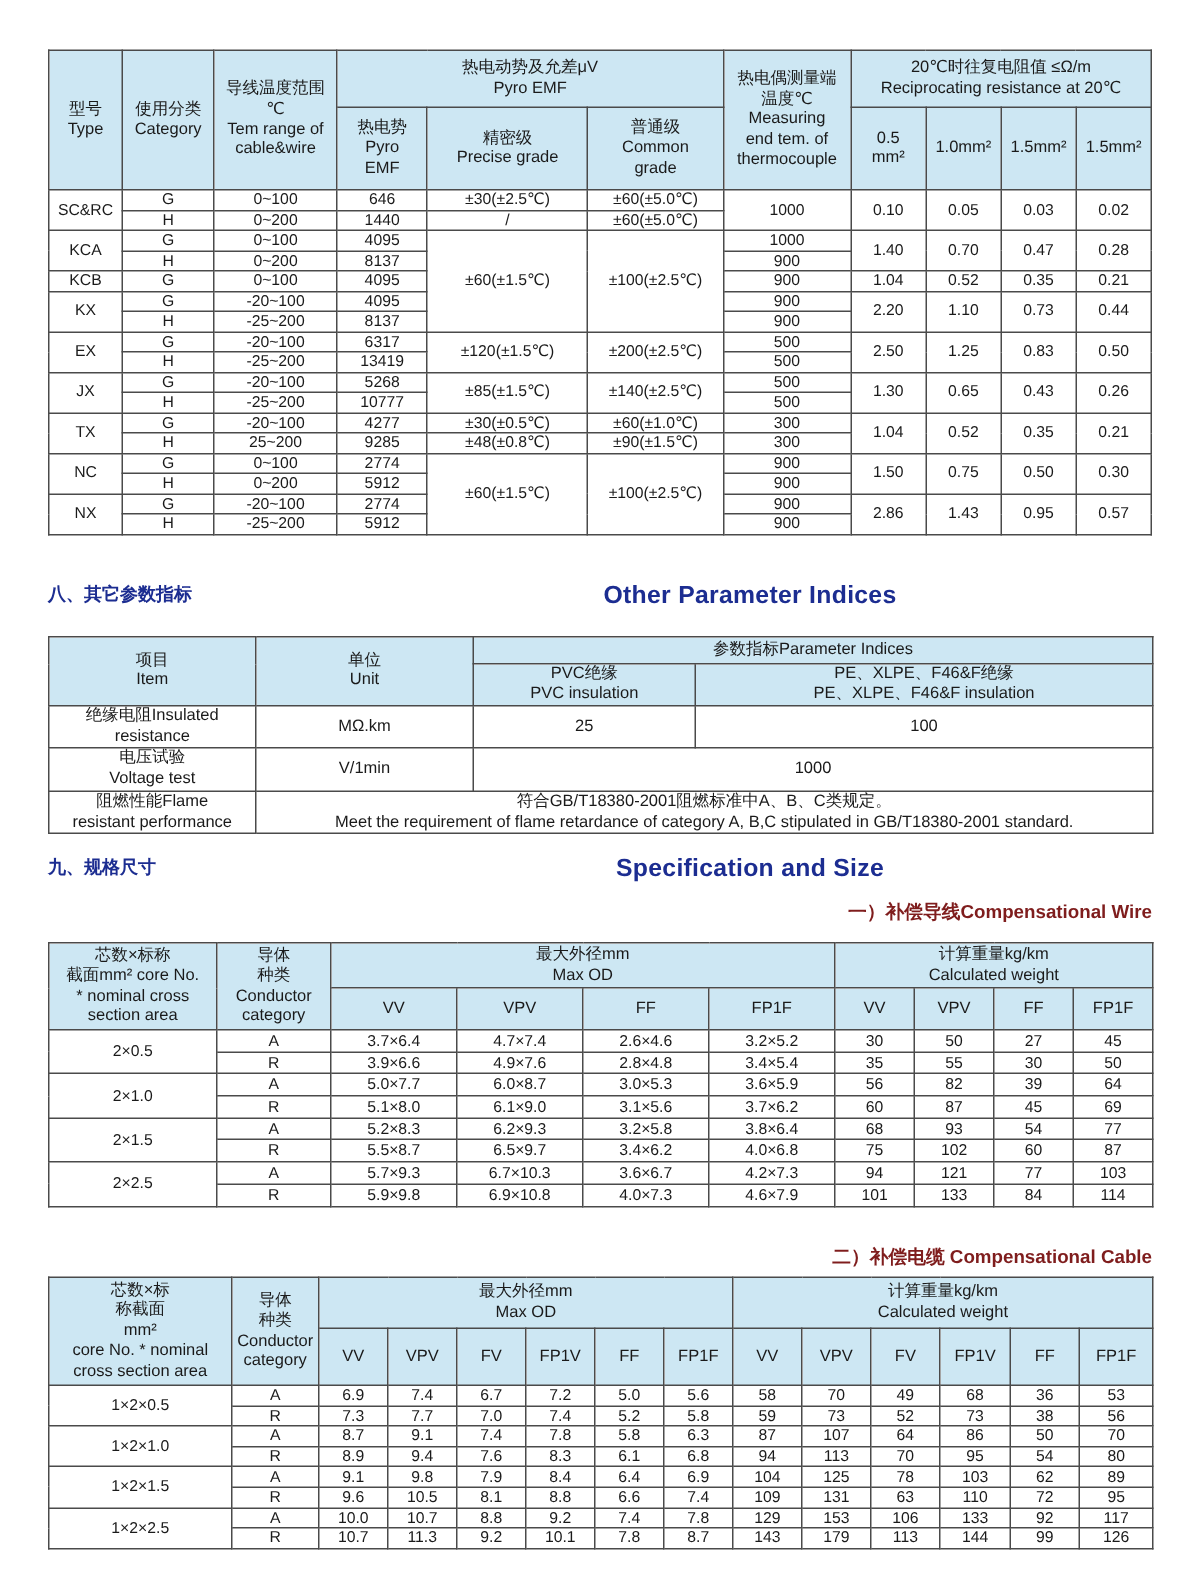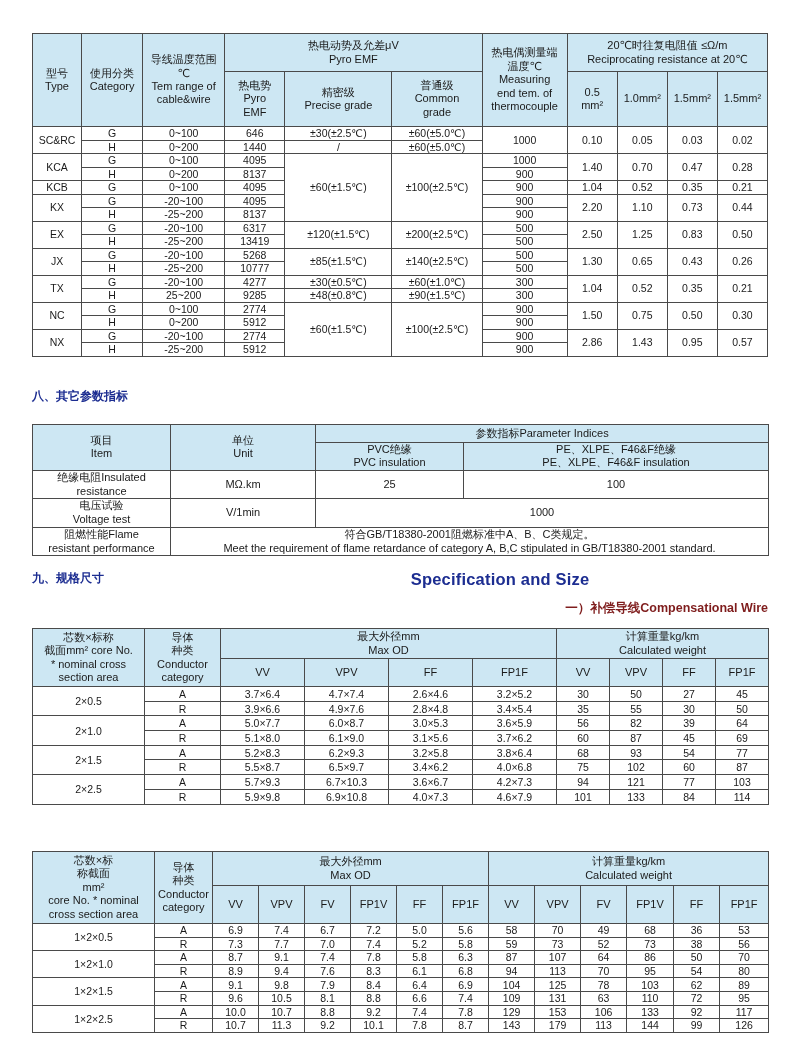--- a/index.html
+++ b/index.html
@@ -271,20 +271,21 @@
             <td>-25~200</td>
             <td>5912</td>
             <td>900</td>
           </tr>
         </tbody>
       </table>
     </div>
 
   <div class="heading-row" style="top:388px">
     <span class="h-zh">八、其它参数指标</span>
+    <span class="h-en">Other Parameter Indices</span>
   </div>
 
   <div class="block" style="top:424px">
       <table class="tbl params">
         <colgroup>
           <col style="width: 138px;">
           <col style="width: 145px;">
           <col style="width: 148px;">
           <col style="width: 305px;">
         </colgroup>
@@ -464,20 +465,21 @@
             <td>4.6×7.9</td>
             <td>101</td>
             <td>133</td>
             <td>84</td>
             <td>114</td>
           </tr>
         </tbody>
       </table>
     </div>
 
+  <div class="subtitle" style="top:830px">二）补偿电缆 Compensational Cable</div>
 
   <div class="block" style="top:851px">
       <table class="tbl cable">
         <colgroup>
           <col style="width: 122px;">
           <col style="width: 58px;">
           <col style="width: 46px;">
           <col style="width: 46px;">
           <col style="width: 46px;">
           <col style="width: 46px;">

